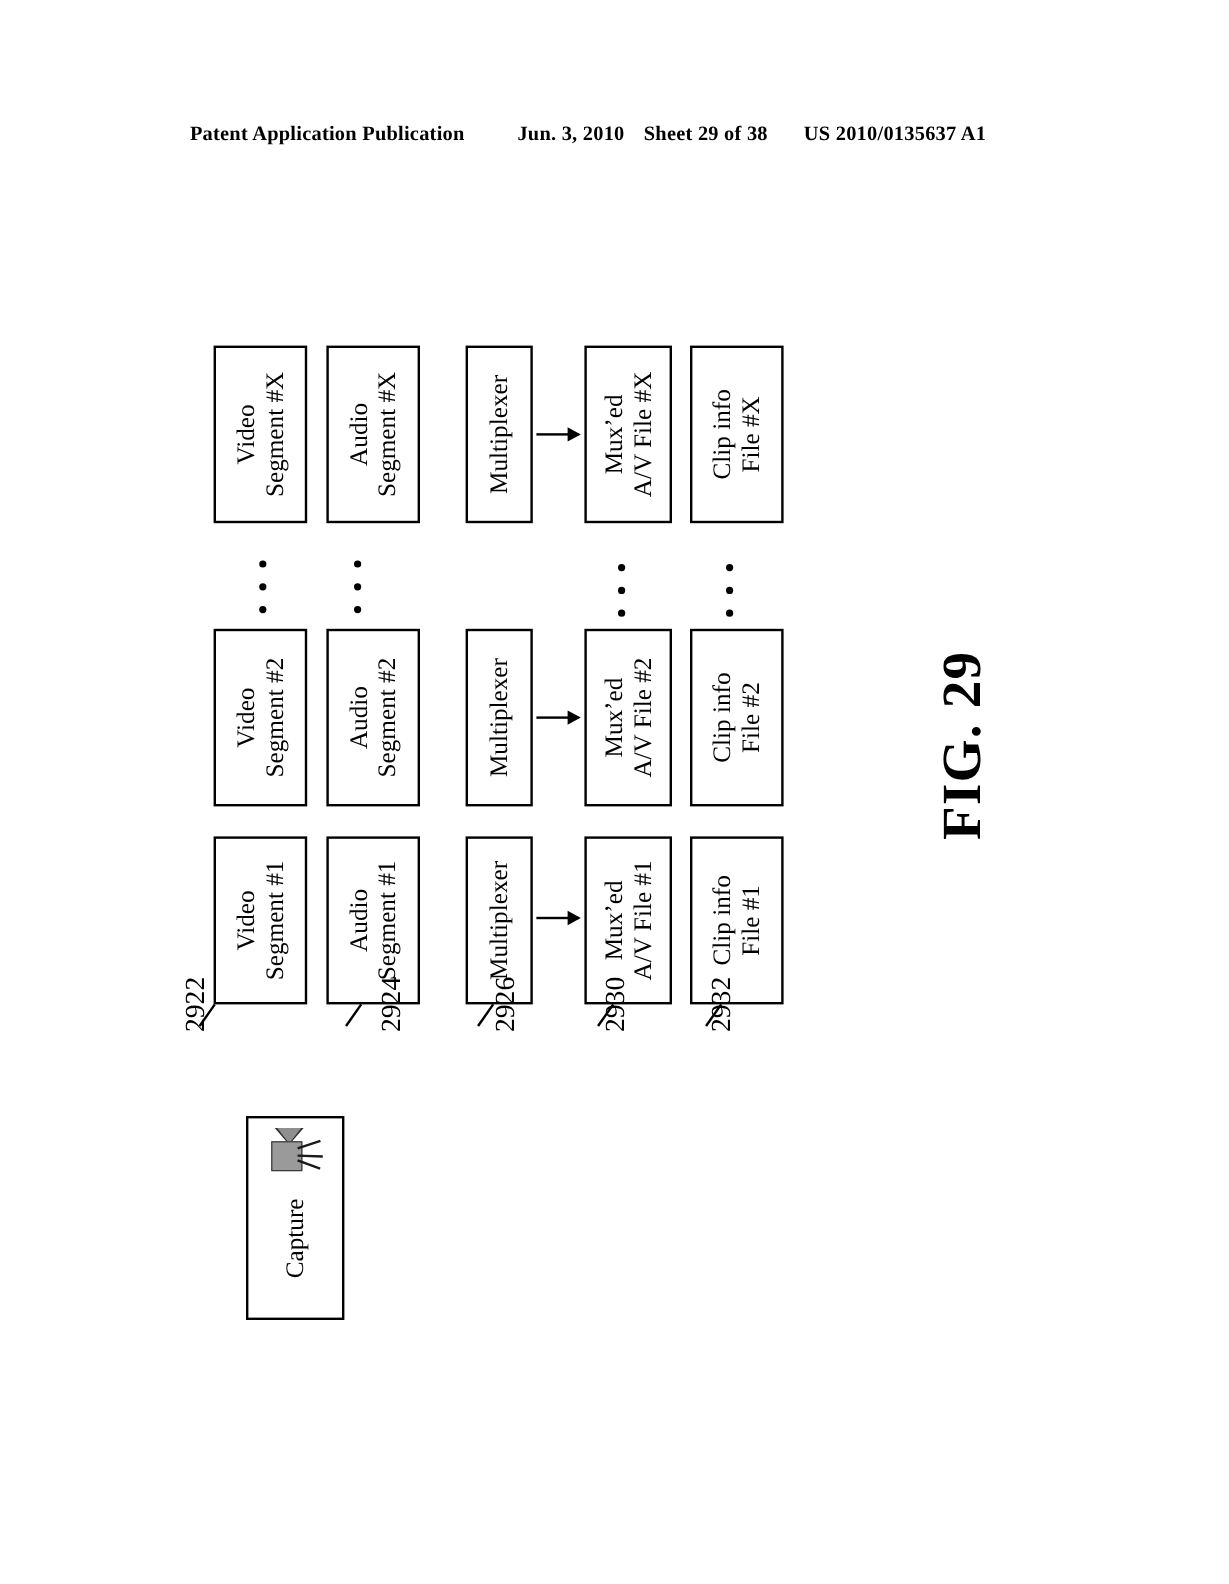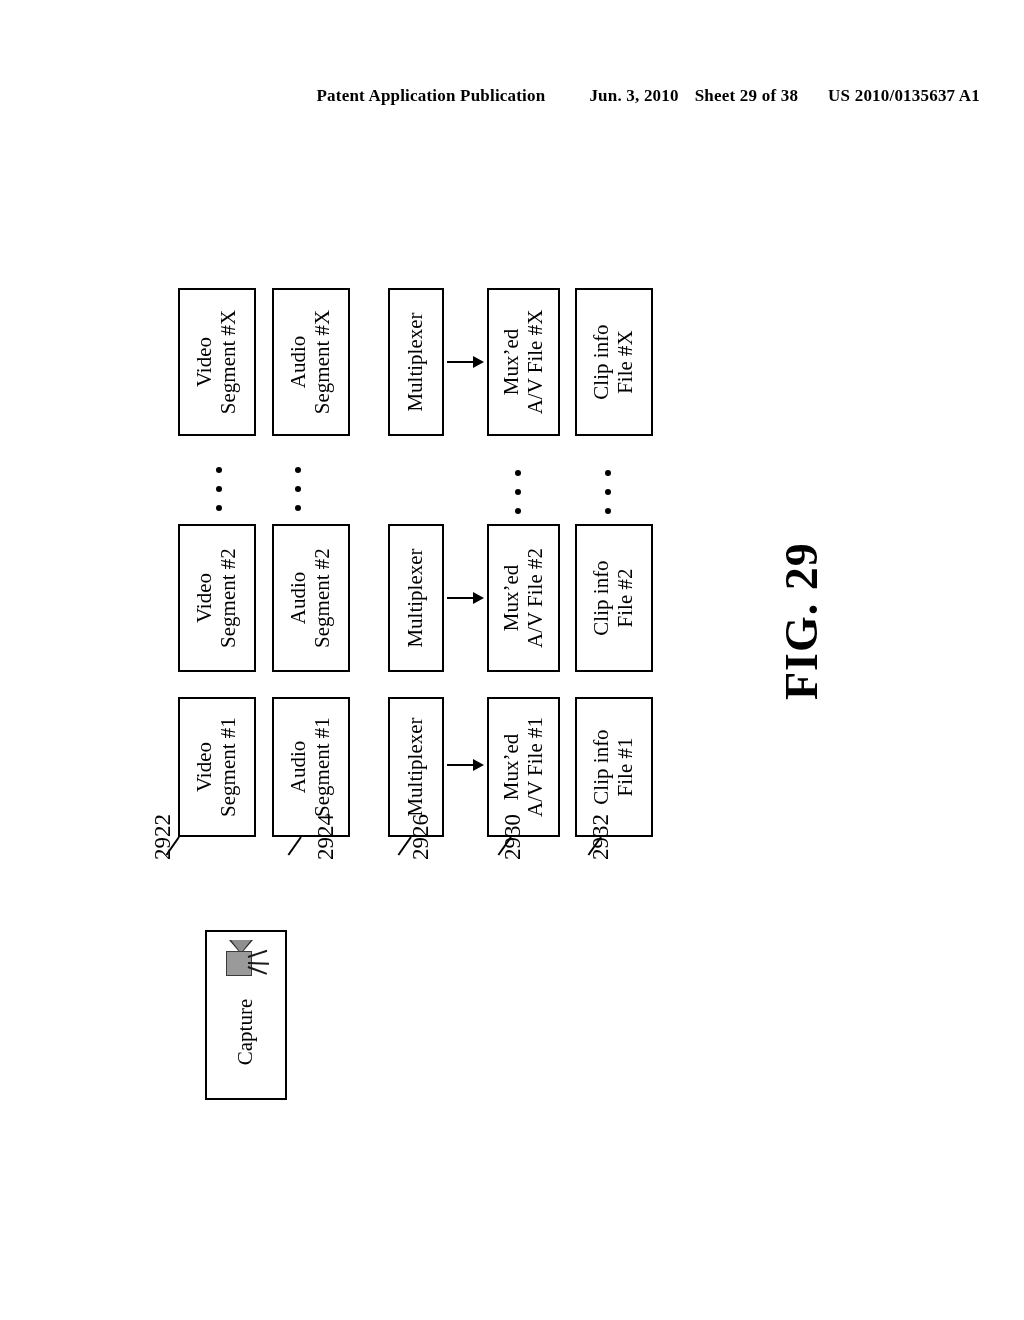--- a/index.html
+++ b/index.html
@@ -12,24 +12,24 @@
     height: 1320px;
     position: relative;
     font-family: "Liberation Serif", serif;
     color: #000000;
     overflow: hidden;
   }
 
   
   #page-header {
     position: absolute;
-    top: 86px;
+    top: 102px;
     left: 0;
     width: 980px;
-    text-align: right;
+    text-align: center;
     font-family: "Liberation Serif", serif;
     font-weight: bold;
     font-size: 17px;
     letter-spacing: 0.2px;
     white-space: nowrap;
   }
   #page-header .seg { display: inline-block; vertical-align: baseline; }
   #page-header .gap-lg { display: inline-block; width: 44px; }
   #page-header .gap-sm { display: inline-block; width: 16px; }
   #page-header .gap-md { display: inline-block; width: 30px; }

